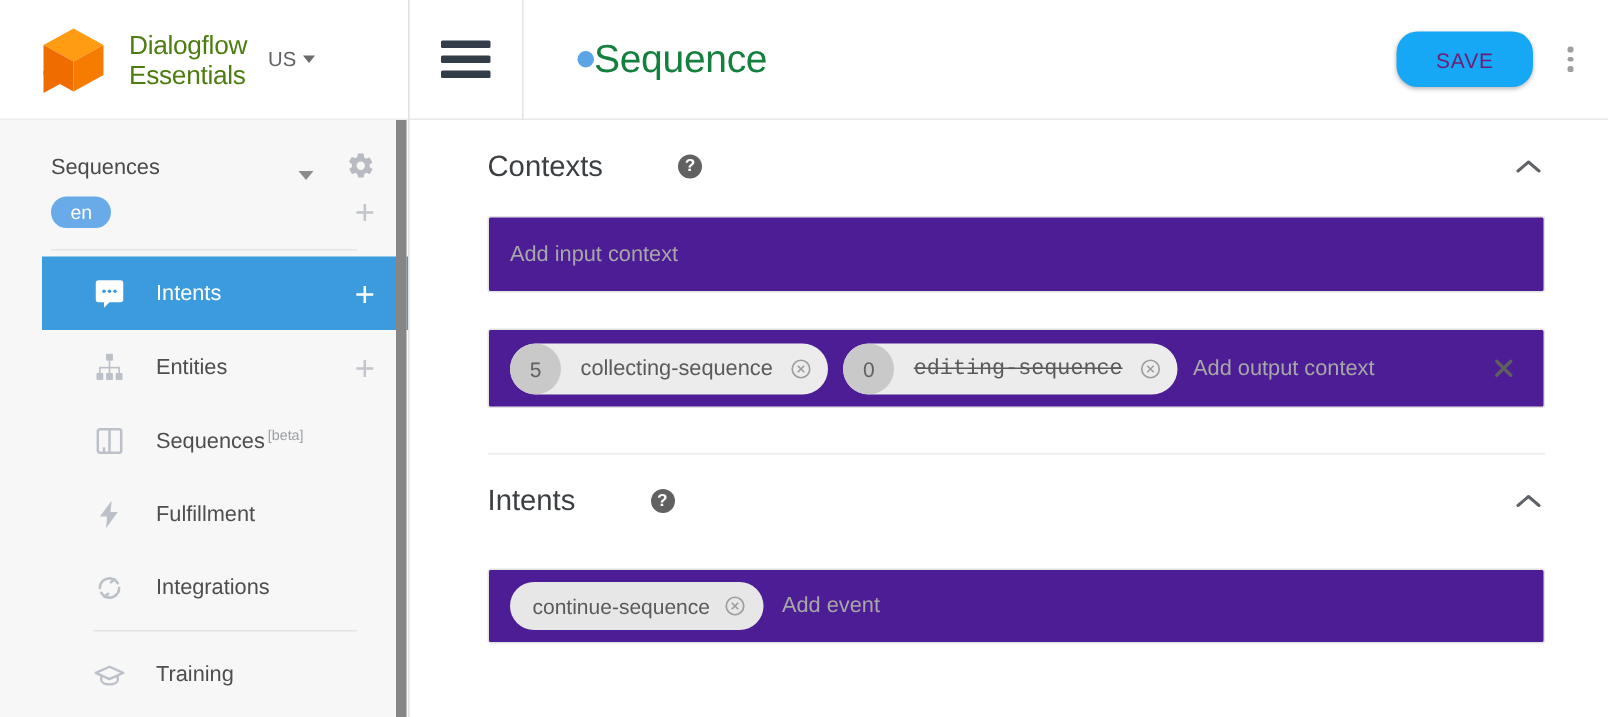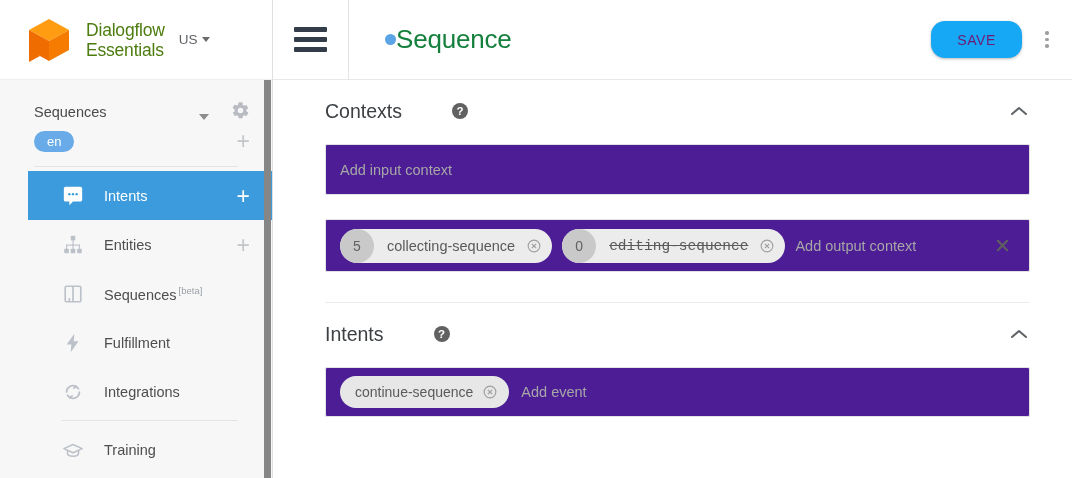--- a/index.html
+++ b/index.html
@@ -130,21 +130,21 @@
   .chev-up { width: 22px; height: 14px; }
 
   .field-box {
     border: 1px solid #e2e2e2; border-radius: 2px;
     min-height: 50px; display: flex; align-items: center;
     padding: 0 14px; background: #4c1d95;
   }
   .placeholder { color: #a7a7a7; font-size: 14.5px; }
   #input-context-box { height: 51px; margin-top: 2px; }
   #output-context-box { height: 53px; margin-top: 24px; padding-right: 10px; }
-  #events-box { height: 46px; margin-top: 2px; }
+  #events-box { height: 46px; margin-top: 14px; }
 
   .ctx-chip {
     display: inline-flex; align-items: center; height: 34px;
     background: #ececec; border-radius: 17px; margin-right: 10px;
     padding-right: 10px; overflow: hidden;
   }
   .ctx-count {
     width: 34px; height: 34px; border-radius: 50%; background: #c9c9c9;
     color: #616161; font-size: 14px; display: flex;
     align-items: center; justify-content: center; flex: 0 0 34px;

